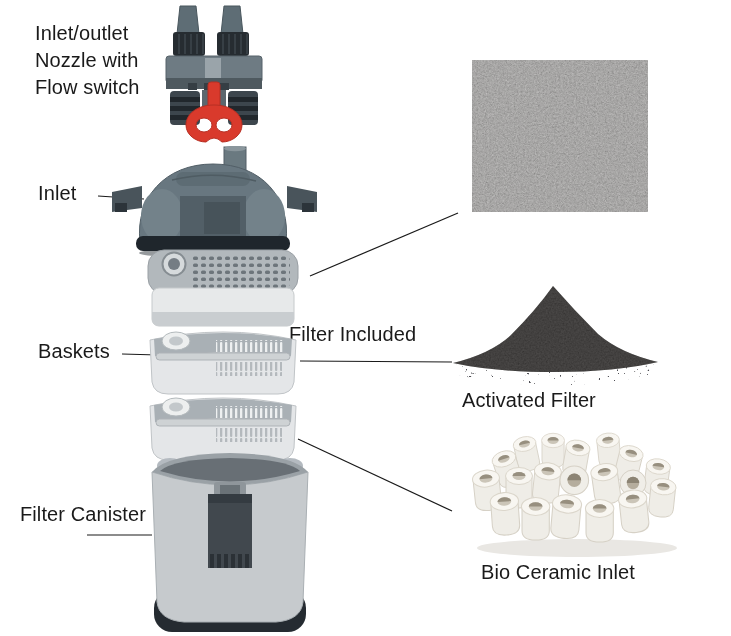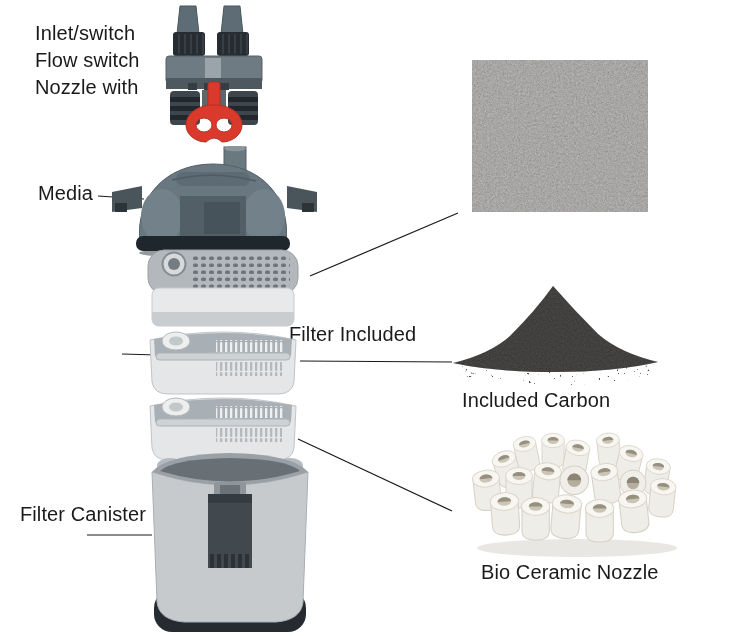--- a/index.html
+++ b/index.html
@@ -32,30 +32,31 @@
       <line x1="98" y1="196" x2="144" y2="199"></line>
       <line x1="122" y1="354" x2="158" y2="355"></line>
       <line x1="87" y1="535" x2="152" y2="535"></line>
       <line x1="310" y1="276" x2="458" y2="213"></line>
       <line x1="300" y1="361" x2="452" y2="362"></line>
       <line x1="298" y1="439" x2="452" y2="511"></line>
     </g>
   </svg>
 
   <div class="lbl" style="left:35px;top:20px">
-    <div>Inlet/switch</div>
+    <div>Inlet/outlet</div>
+    <div>Nozzle with</div>
     <div>Flow switch</div>
-    <div>Nozzle with</div>
   </div>
 
-  <div class="lbl" style="left:38px;top:180px">Media</div>
+  <div class="lbl" style="left:38px;top:180px">Inlet</div>
+  <div class="lbl" style="left:38px;top:338px">Baskets</div>
   <div class="lbl" style="left:20px;top:501px">Filter Canister</div>
   <div class="lbl" style="left:289px;top:321px">Filter Included</div>
-  <div class="lbl" style="left:462px;top:387px">Included Carbon</div>
-  <div class="lbl" style="left:481px;top:559px">Bio Ceramic Nozzle</div>
+  <div class="lbl" style="left:462px;top:387px">Activated Filter</div>
+  <div class="lbl" style="left:481px;top:559px">Bio Ceramic Inlet</div>
 
   <svg class="art" style="left:160px;top:4px" width="110" height="140" viewBox="0 0 110 140">
     <path d="M20,2 L36,2 L39,30 L17,30 Z" fill="#5e6d75" stroke="#49565d" stroke-width="1"></path>
     <path d="M64,2 L80,2 L83,30 L61,30 Z" fill="#5e6d75" stroke="#49565d" stroke-width="1"></path>
     <rect x="13" y="28" width="32" height="24" rx="3" fill="#262c31"></rect>
     <rect x="57" y="28" width="32" height="24" rx="3" fill="#262c31"></rect>
     <path d="M19,30 V50 M25,30 V50 M31,30 V50 M37,30 V50 M43,30 V50" stroke="#3e464c" stroke-width="1.5"></path>
     <path d="M63,30 V50 M69,30 V50 M75,30 V50 M81,30 V50 M87,30 V50" stroke="#3e464c" stroke-width="1.5"></path>
     <rect x="6" y="52" width="96" height="27" rx="3" fill="#6e7b83" stroke="#57636a"></rect>
     <rect x="45" y="54" width="16" height="23" fill="#9aa4aa"></rect>

